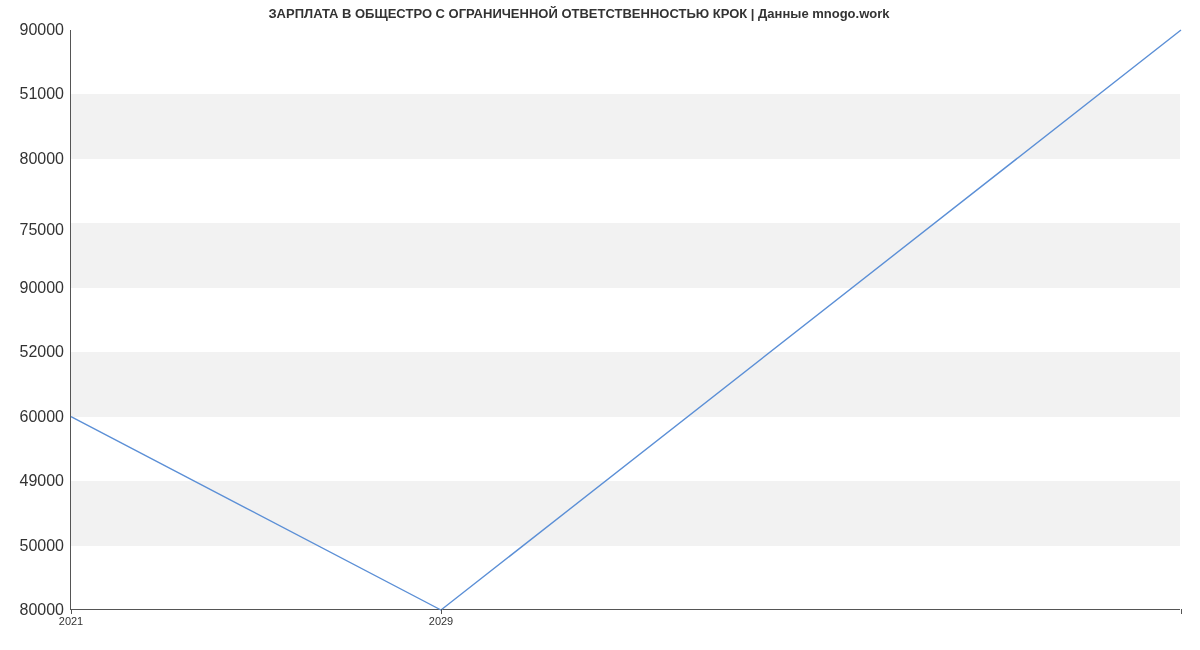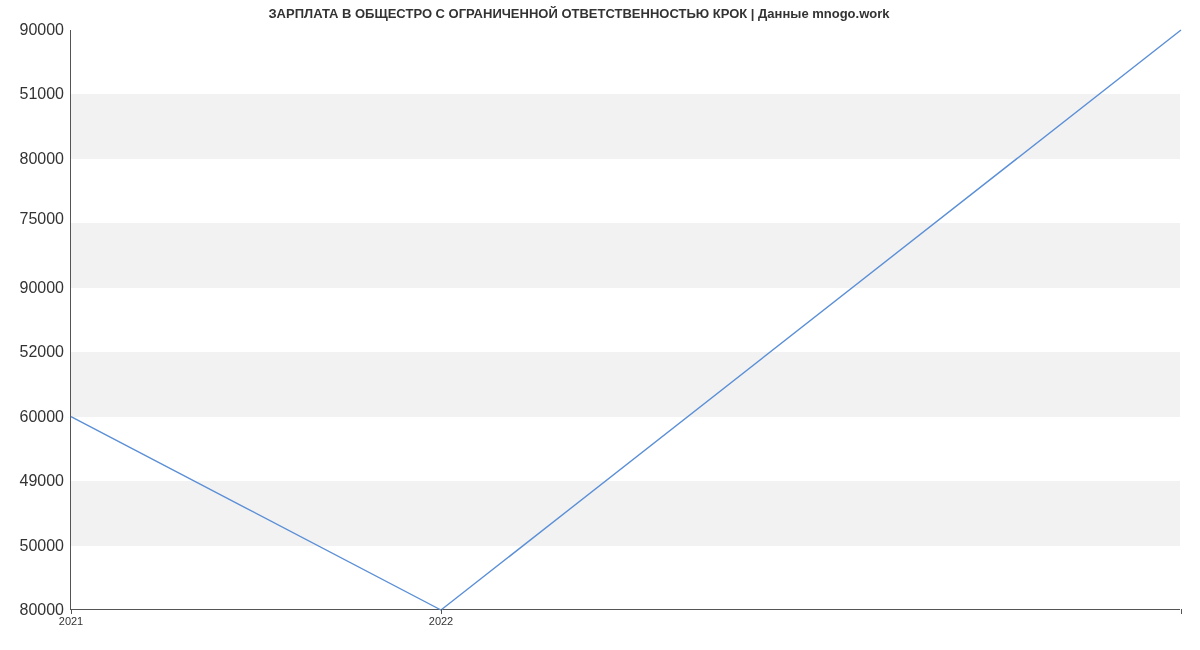--- a/index.html
+++ b/index.html
@@ -88,24 +88,24 @@
       <div class="band" style="top: 451.111px; height: 64.4444px;"></div>
     <svg class="line" id="line-svg" viewBox="0 0 1110 580" preserveAspectRatio="none">
       <polyline id="series-poly" fill="none" stroke-width="1.4" points="0,386.6666666666667 370,580 1110,0" stroke="#5b8fd6"></polyline>
     </svg>
   <div class="y-tick" style="top: 580px;">80000</div>
       <div class="y-tick" style="top: 515.556px;">50000</div>
       <div class="y-tick" style="top: 451.111px;">49000</div>
       <div class="y-tick" style="top: 386.667px;">60000</div>
       <div class="y-tick" style="top: 322.222px;">52000</div>
       <div class="y-tick" style="top: 257.778px;">90000</div>
-      <div class="y-tick" style="top: 189px;">75000</div>
+      <div class="y-tick" style="top: 200px;">75000</div>
       <div class="y-tick" style="top: 128.889px;">80000</div>
       <div class="y-tick" style="top: 64.4444px;">51000</div>
       <div class="y-tick" style="top: 0px;">90000</div>
       <div class="x-tick" style="left: 0px;">2021</div>
       <div class="x-tick-mark" style="left: 0px;"></div>
-      <div class="x-tick" style="left: 370px;">2022</div>
+      <div class="x-tick" style="left: 370px;">2029</div>
       <div class="x-tick-mark" style="left: 370px;"></div>
       <div class="x-tick" style="left: 1110px; margin-left: 36px;">2024</div>
       <div class="x-tick-mark" style="left: 1110px;"></div>
     </div>
 </div>
 
 </body></html>

